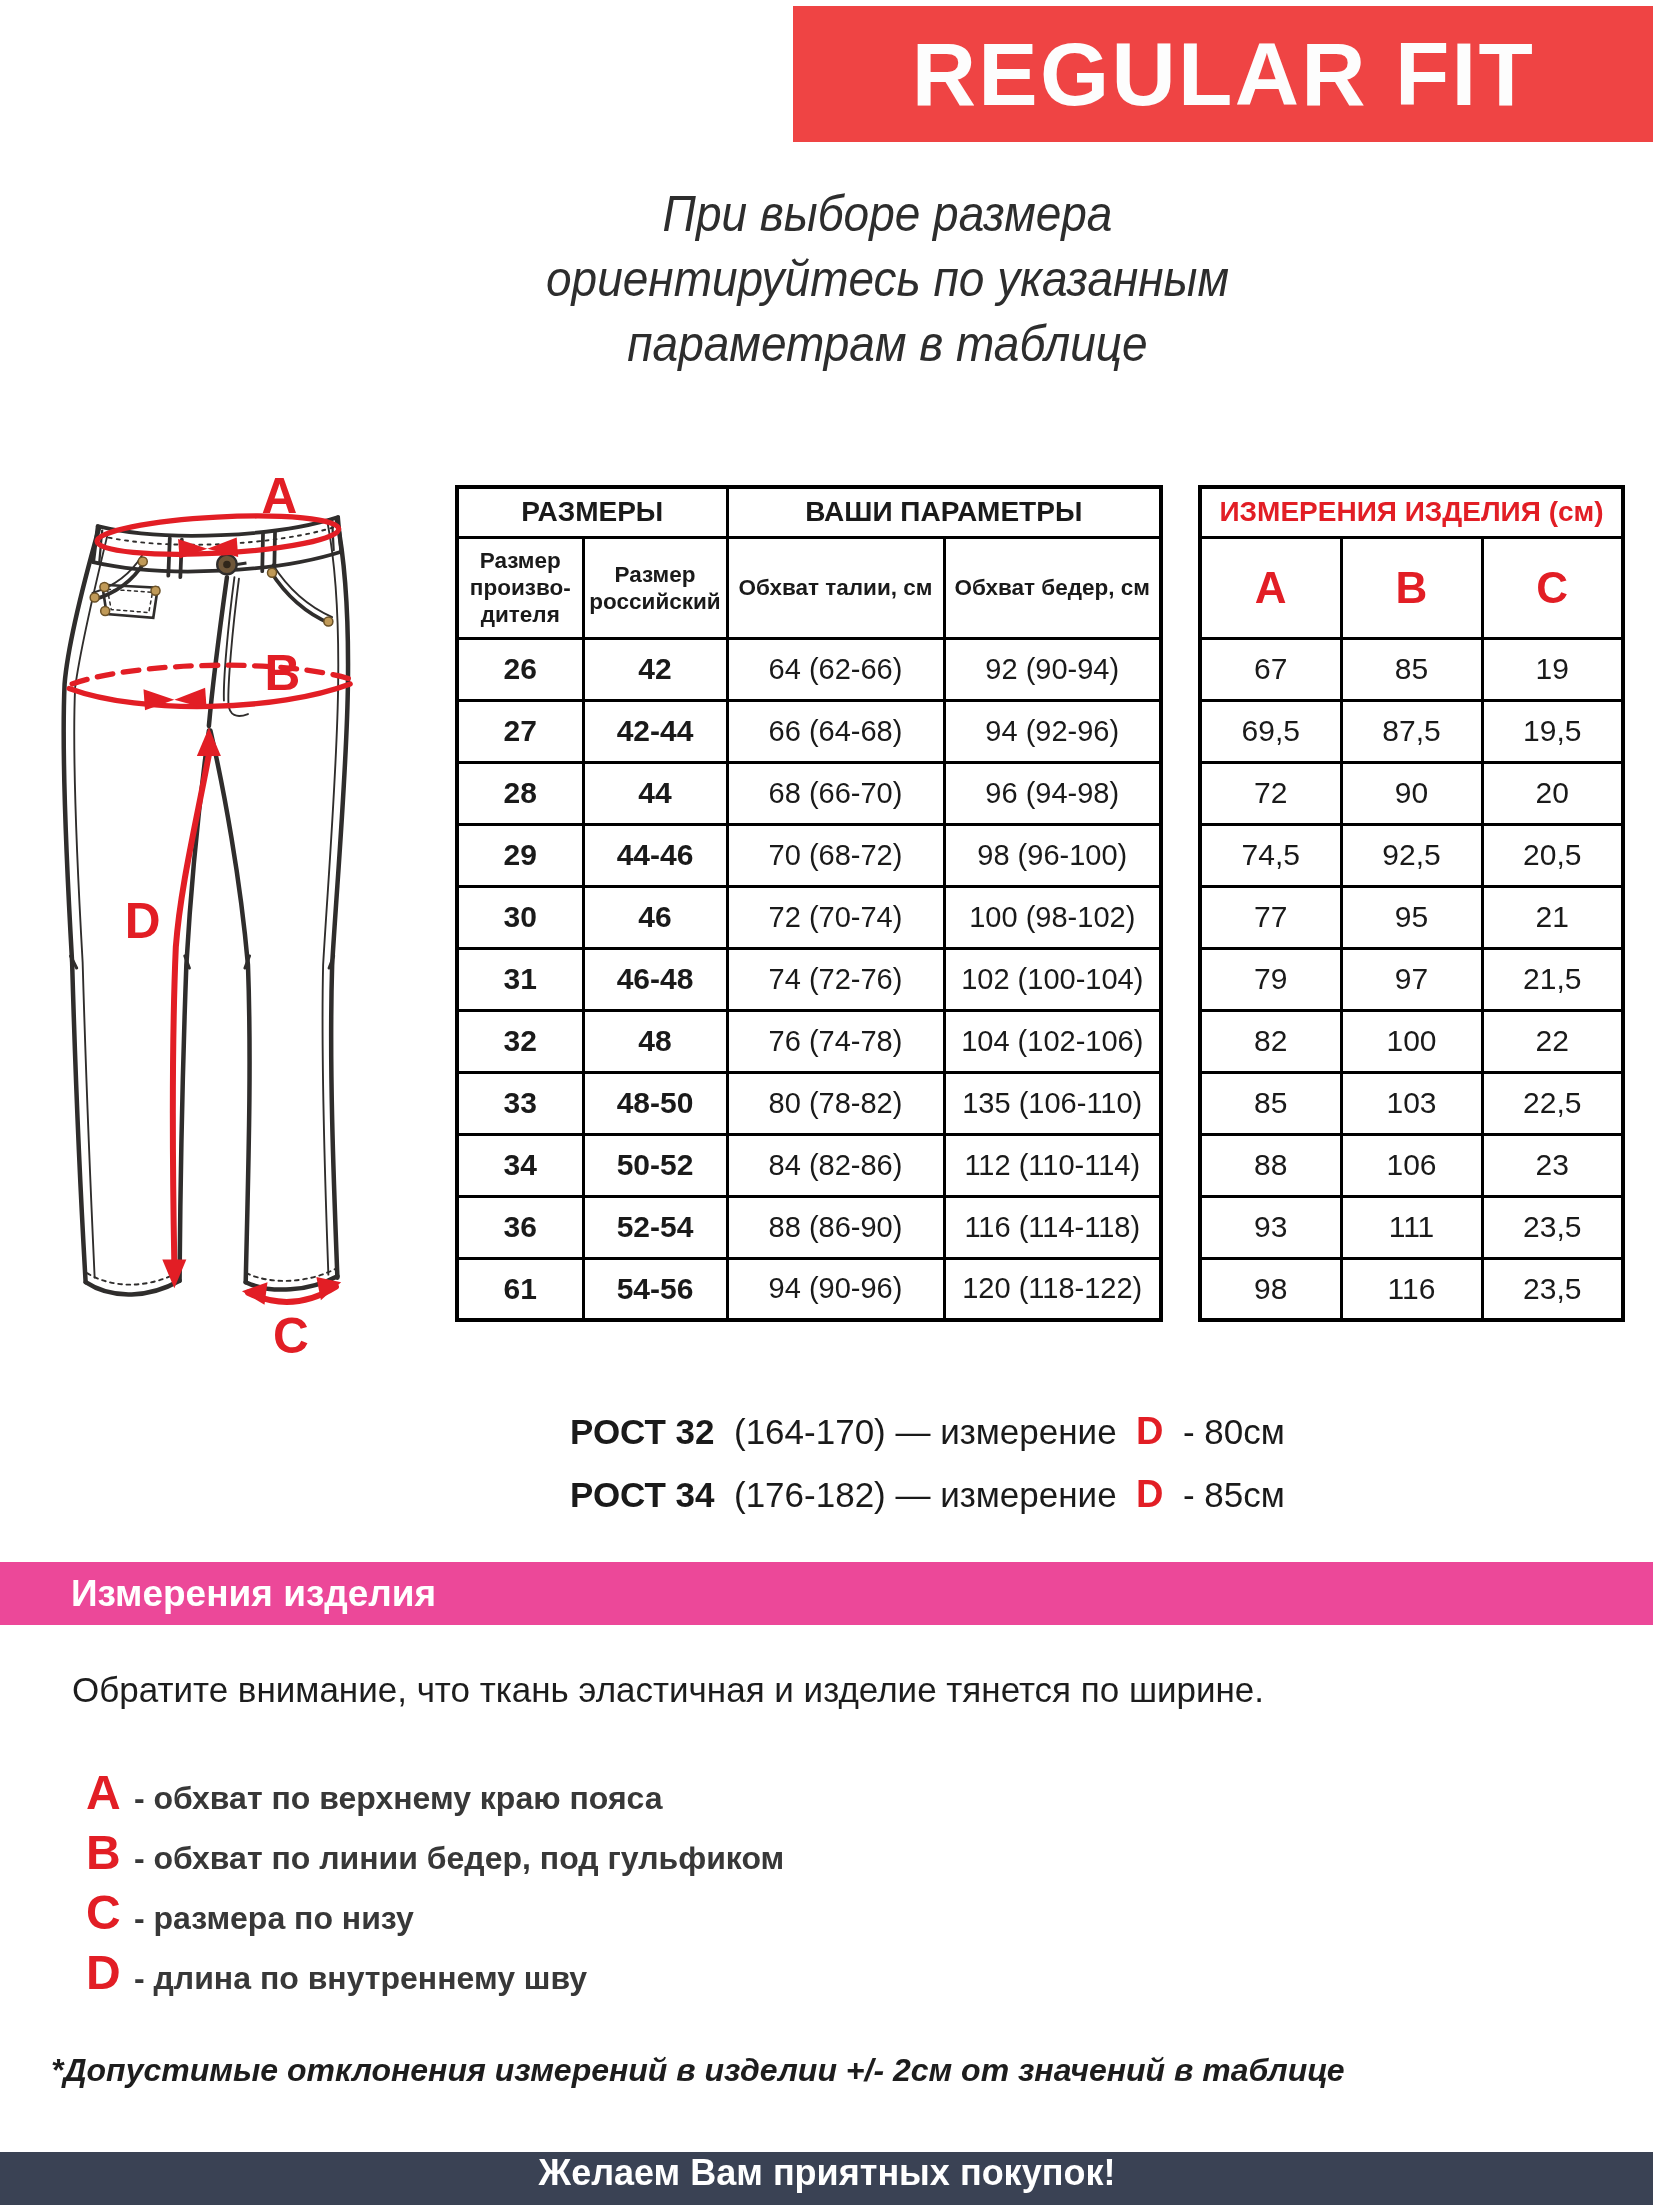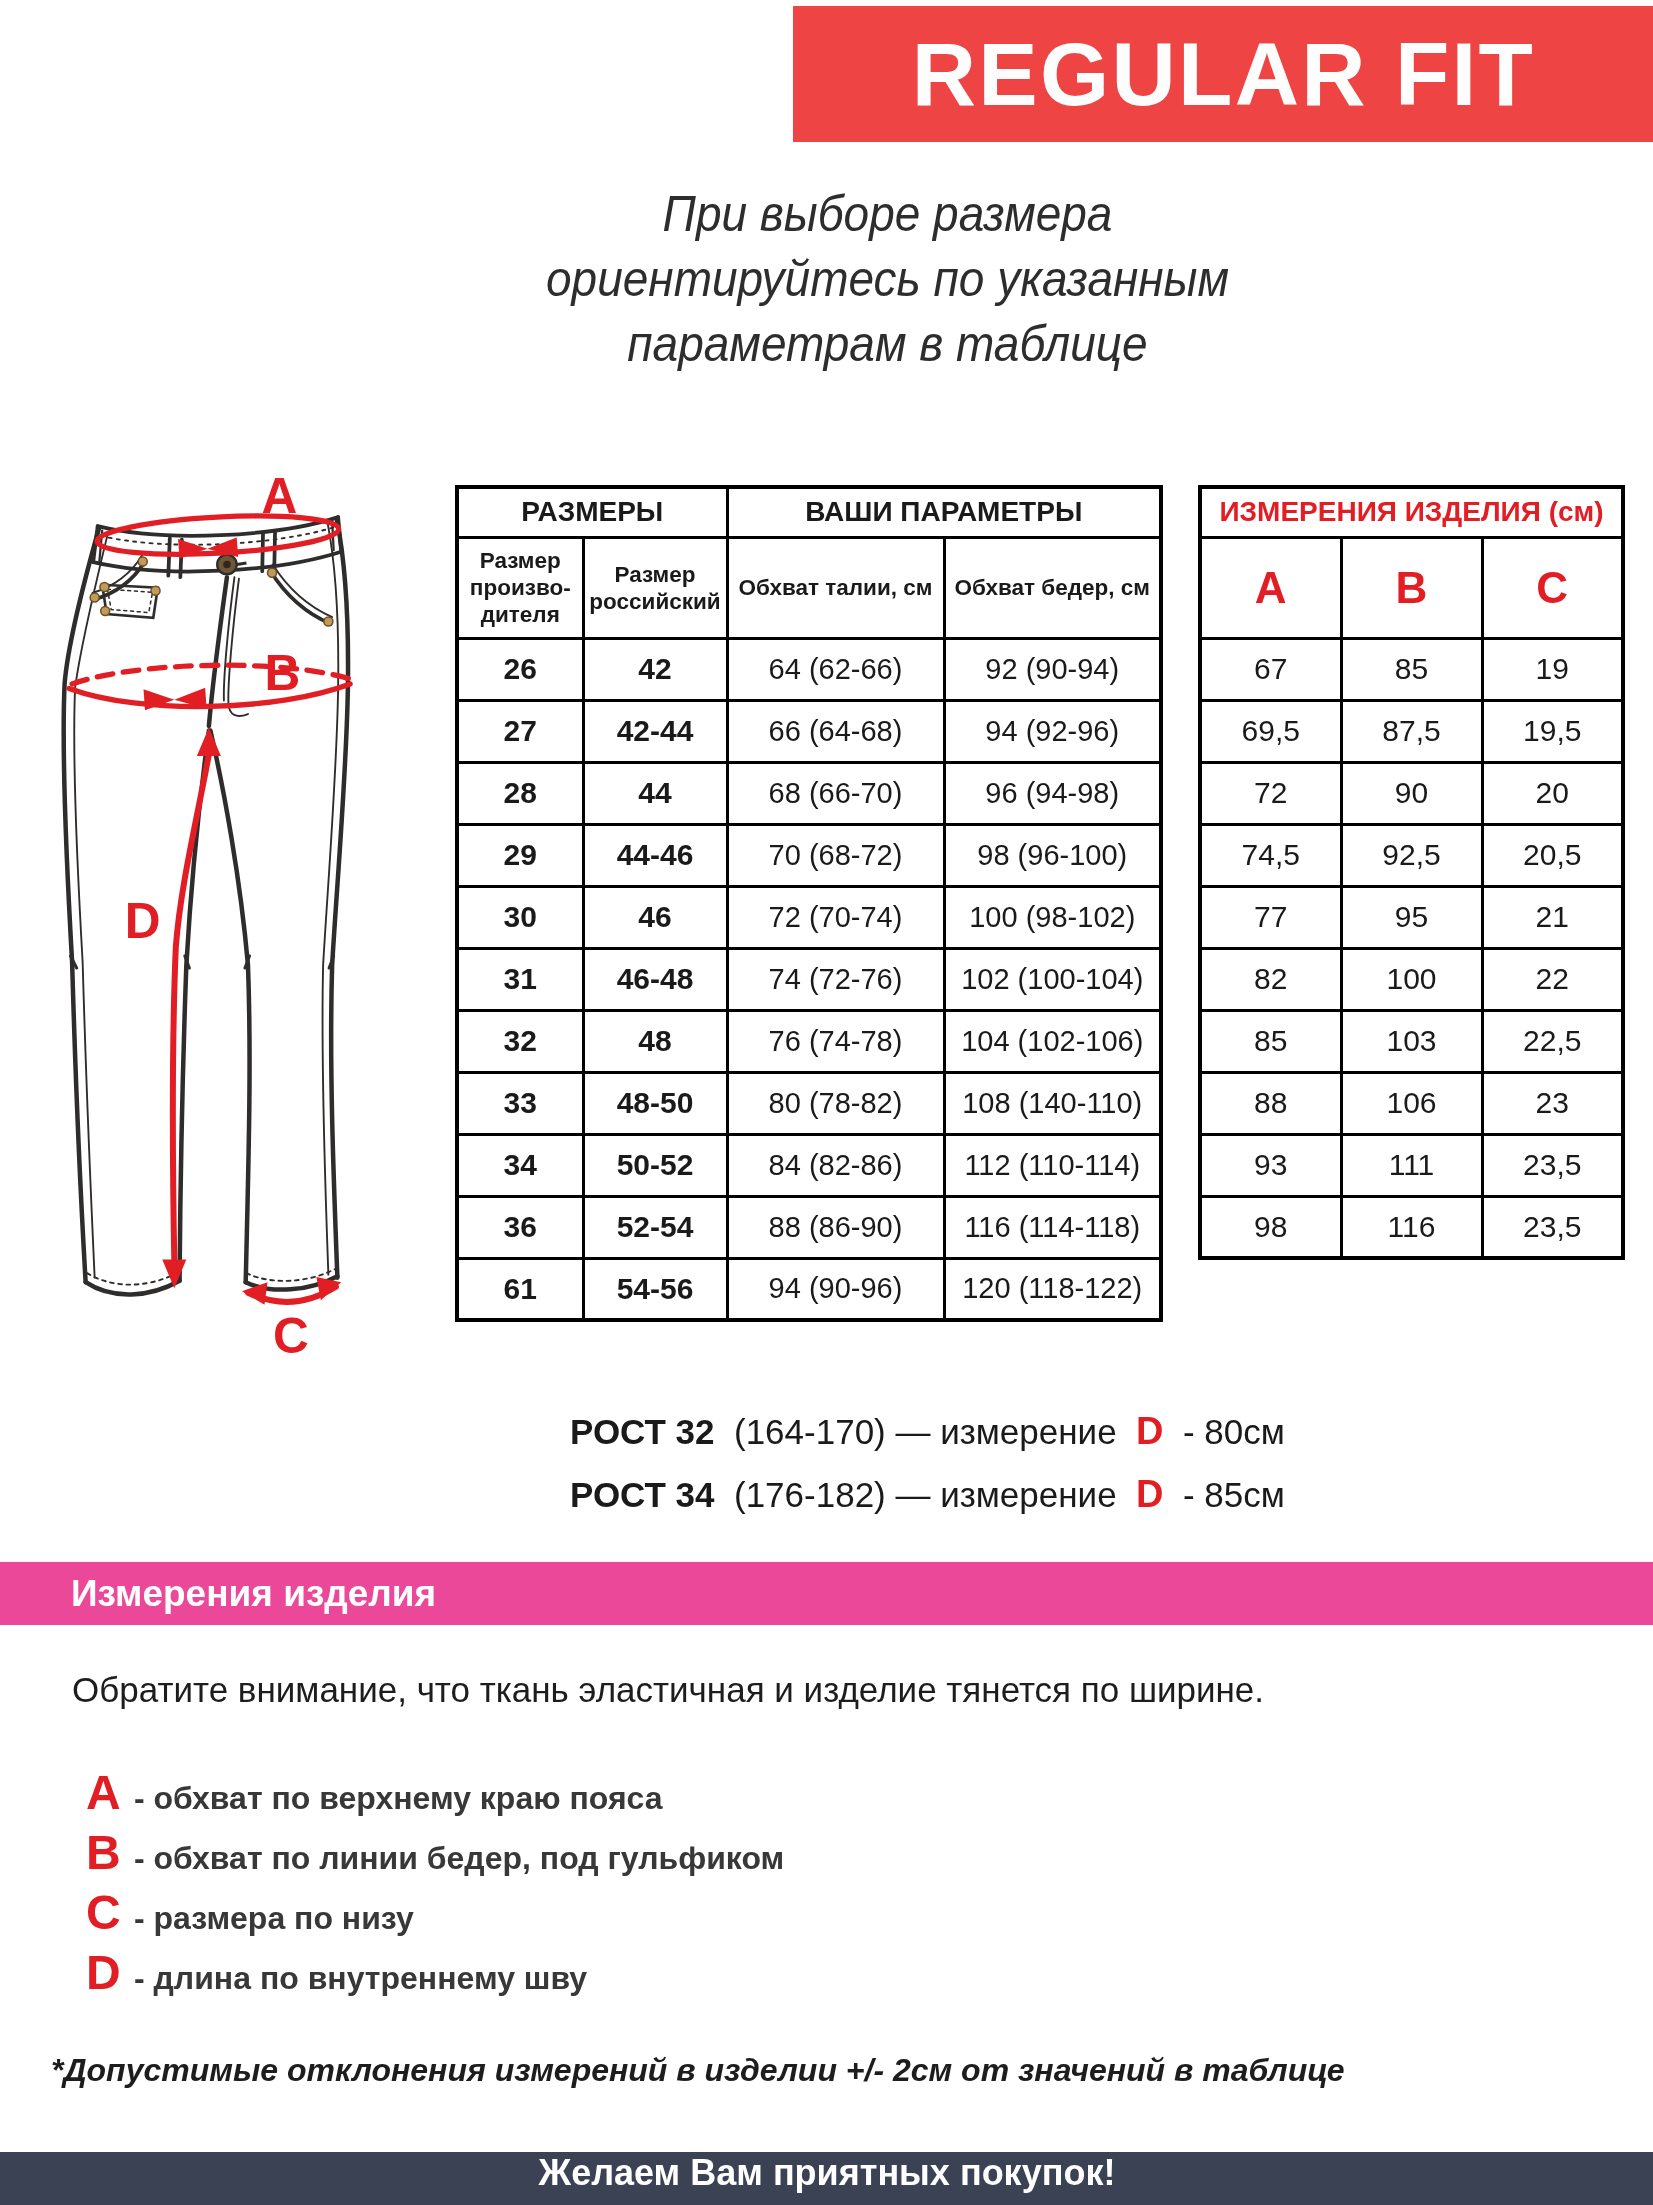--- a/index.html
+++ b/index.html
@@ -233,21 +233,21 @@
       <tr>
         <td class="b">32</td>
         <td class="b">48</td>
         <td>76 (74-78)</td>
         <td>104 (102-106)</td>
       </tr>
       <tr>
         <td class="b">33</td>
         <td class="b">48-50</td>
         <td>80 (78-82)</td>
-        <td>108 (140-110)</td>
+        <td>135 (106-110)</td>
       </tr>
       <tr>
         <td class="b">34</td>
         <td class="b">50-52</td>
         <td>84 (82-86)</td>
         <td>112 (110-114)</td>
       </tr>
       <tr>
         <td class="b">36</td>
         <td class="b">52-54</td>
@@ -299,20 +299,25 @@
         <td>74,5</td>
         <td>92,5</td>
         <td>20,5</td>
       </tr>
       <tr>
         <td>77</td>
         <td>95</td>
         <td>21</td>
       </tr>
       <tr>
+        <td>79</td>
+        <td>97</td>
+        <td>21,5</td>
+      </tr>
+      <tr>
         <td>82</td>
         <td>100</td>
         <td>22</td>
       </tr>
       <tr>
         <td>85</td>
         <td>103</td>
         <td>22,5</td>
       </tr>
       <tr>

